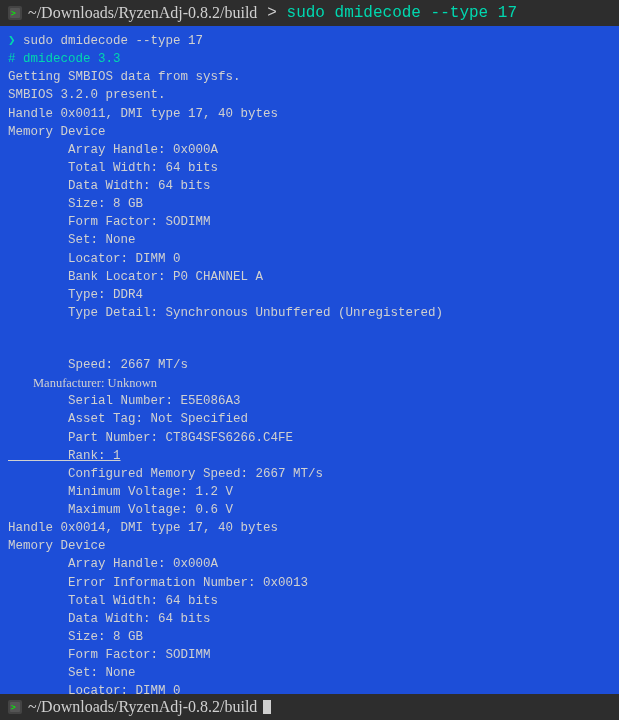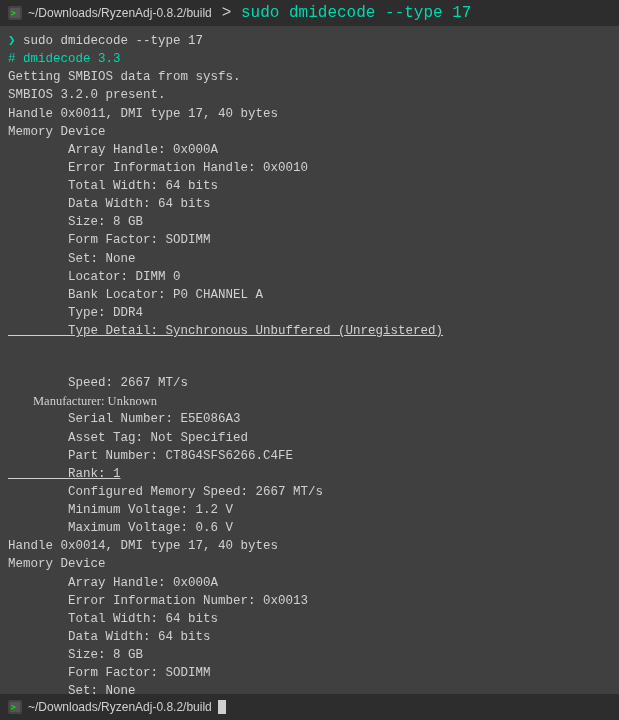--- a/index.html
+++ b/index.html
@@ -34,32 +34,32 @@
       width: 14px;
       height: 14px;
       background: #444;
       border-radius: 2px;
       display: flex;
       align-items: center;
       justify-content: center;
     }
     .title-bar-text {
       color: #d0d0d0;
-      font-size: 12px;
-      font-family: Liberation Sans, sans-serif;
+      font-size: 16px;
+      font-family: Liberation Serif, serif;
     }
     .title-bar-prompt {
       color: #00d7af;
       font-size: 16px;
       font-family: 'Courier New', Courier, monospace;
       margin-left: 4px;
     }
     .terminal-content {
       flex: 1;
-      background: #404040;
+      background: #1d4ed8;
       padding: 6px 8px;
       overflow: hidden;
       color: #d0d0d0;
       line-height: 1.45;
     }
     .line {
       white-space: pre;
     }
     .bottom-bar {
       background: #2d2d2d;
@@ -101,30 +101,29 @@
 
   <div class="terminal-content">
   <div class="line"><span style="color:#00d7af;">❯</span> <span style="color:#d0d0d0;">sudo dmidecode --type 17</span></div>
       <div class="line" style="color: rgb(0, 215, 175);"># dmidecode 3.3</div>
       <div class="line" style="color: rgb(208, 208, 208);">Getting SMBIOS data from sysfs.</div>
       <div class="line" style="color: rgb(208, 208, 208);">SMBIOS 3.2.0 present.</div>
       <div class="line" style="color: rgb(208, 208, 208);"></div>
       <div class="line" style="color: rgb(208, 208, 208);">Handle 0x0011, DMI type 17, 40 bytes</div>
       <div class="line" style="color: rgb(208, 208, 208);">Memory Device</div>
       <div class="line" style="color: rgb(208, 208, 208);">        Array Handle: 0x000A</div>
-      <div class="line" style="color: rgb(208, 208, 208);">        Error Information Handle: 0x0010</div>
       <div class="line" style="color: rgb(208, 208, 208);">        Total Width: 64 bits</div>
       <div class="line" style="color: rgb(208, 208, 208);">        Data Width: 64 bits</div>
       <div class="line" style="color: rgb(208, 208, 208);">        Size: 8 GB</div>
       <div class="line" style="color: rgb(208, 208, 208);">        Form Factor: SODIMM</div>
       <div class="line" style="color: rgb(208, 208, 208);">        Set: None</div>
       <div class="line" style="color: rgb(208, 208, 208);">        Locator: DIMM 0</div>
       <div class="line" style="color: rgb(208, 208, 208);">        Bank Locator: P0 CHANNEL A</div>
       <div class="line" style="color: rgb(208, 208, 208);">        Type: DDR4</div>
-      <div class="line" style="color: rgb(208, 208, 208); text-decoration: underline;">        Type Detail: Synchronous Unbuffered (Unregistered)</div>
+      <div class="line" style="color: rgb(208, 208, 208);">        Type Detail: Synchronous Unbuffered (Unregistered)</div>
       <div class="line" style="color: rgb(208, 208, 208); margin-top: 34px;">        Speed: 2667 MT/s</div>
       <div class="line" style="color: rgb(208, 208, 208); font-family: Liberation Serif, serif;">        Manufacturer: Unknown</div>
       <div class="line" style="color: rgb(208, 208, 208);">        Serial Number: E5E086A3</div>
       <div class="line" style="color: rgb(208, 208, 208);">        Asset Tag: Not Specified</div>
       <div class="line" style="color: rgb(208, 208, 208);">        Part Number: CT8G4SFS6266.C4FE</div>
       <div class="line" style="color: rgb(208, 208, 208); text-decoration: underline;">        Rank: 1</div>
       <div class="line" style="color: rgb(208, 208, 208);">        Configured Memory Speed: 2667 MT/s</div>
       <div class="line" style="color: rgb(208, 208, 208);">        Minimum Voltage: 1.2 V</div>
       <div class="line" style="color: rgb(208, 208, 208);">        Maximum Voltage: 0.6 V</div>
       <div class="line" style="color: rgb(208, 208, 208);"></div>

